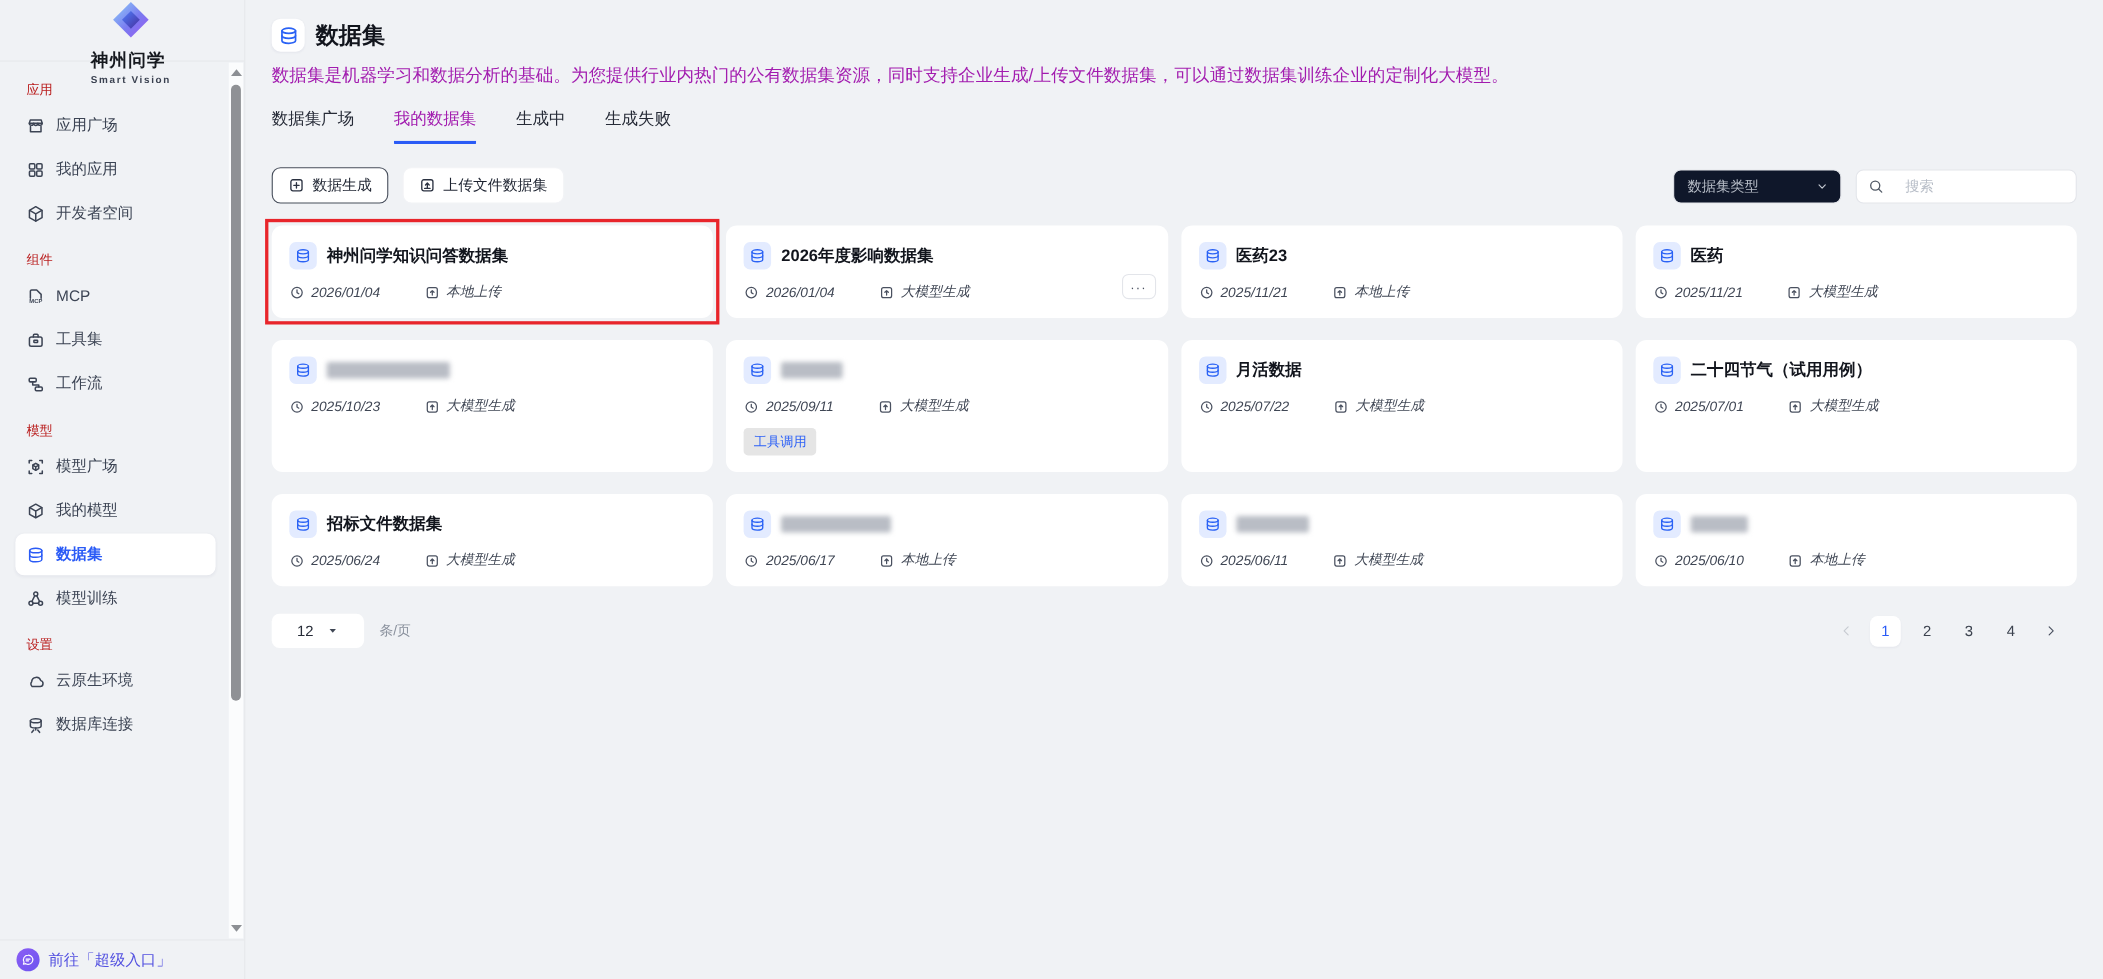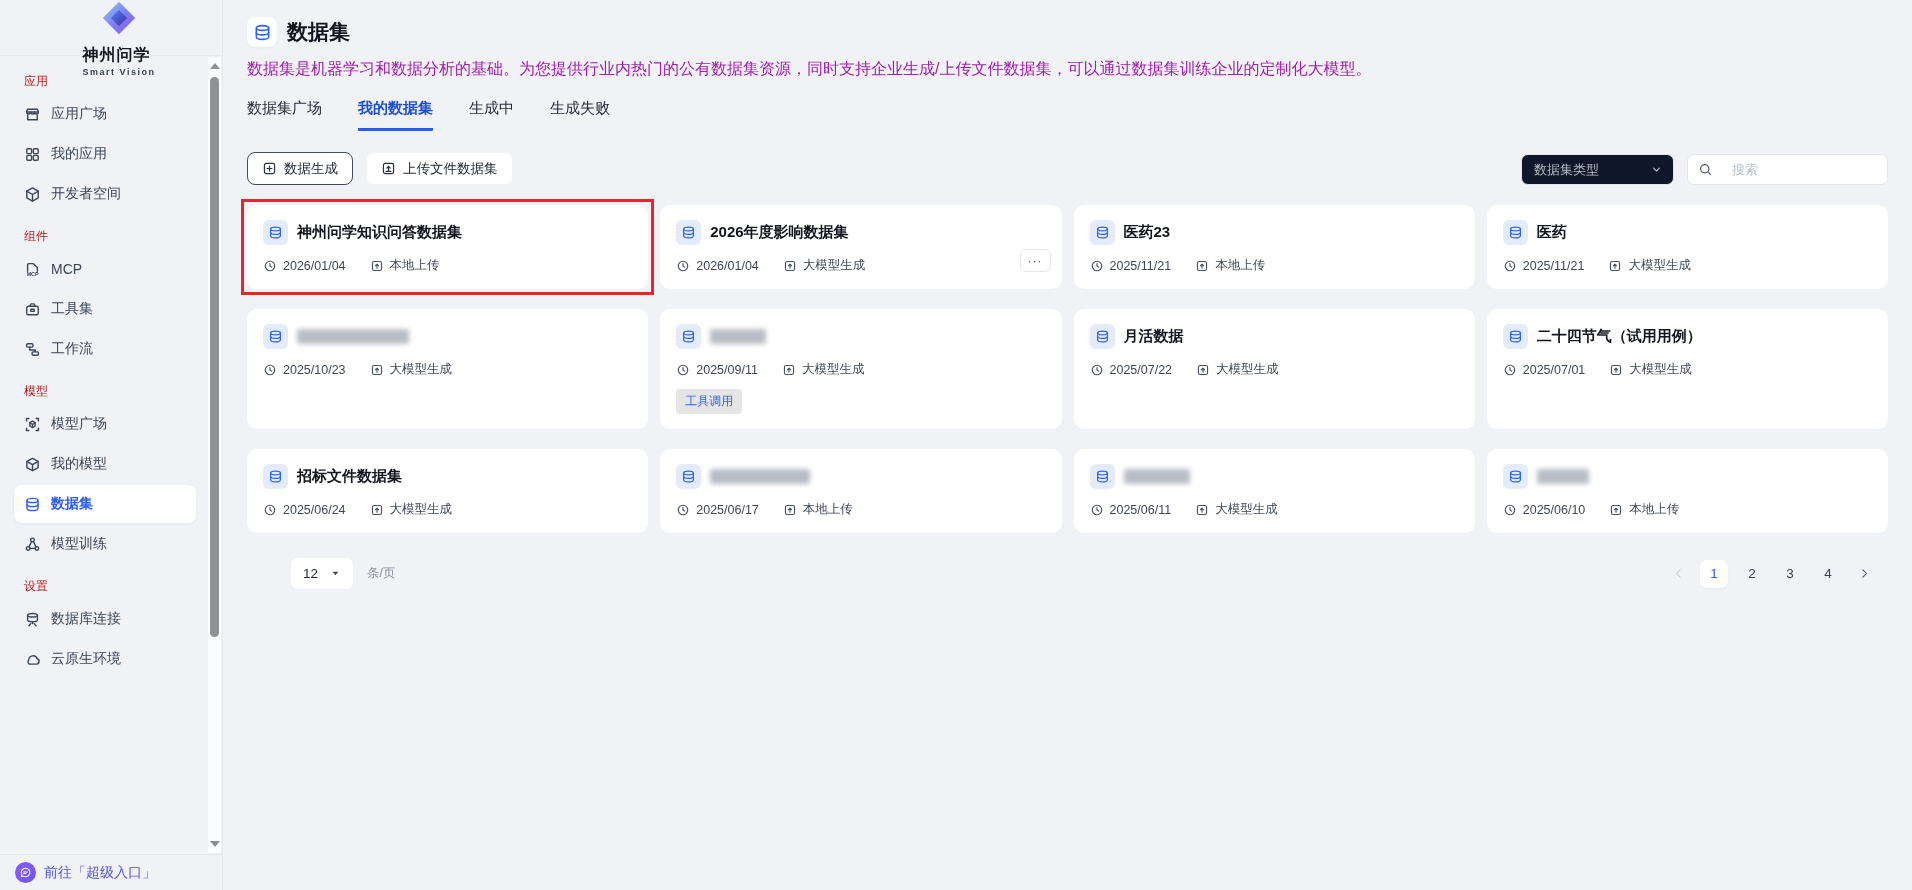--- a/index.html
+++ b/index.html
@@ -32,21 +32,21 @@
 
   
   .main { flex:1; padding:17px 24px 0 24px; position:relative; }
   .title-row { display:flex; align-items:center; gap:10px; }
   .title-icon { width:30px; height:30px; background:#ffffff; border-radius:8px; display:inline-flex; align-items:center; justify-content:center; color:#2a62f5; box-shadow:0 1px 2px rgba(30,40,90,.05); }
   .title-icon svg { width:19px; height:19px; }
   .title-row h1 { font-size:21px; font-weight:bold; color:#12151d; }
   .desc { margin-top:12px; font-size:16px; color:#a21caf; }
   .tabs { margin-top:19px; display:flex; gap:36px; }
   .tab { font-size:15px; color:#272c38; font-weight:500; padding-bottom:10px; border-bottom:3px solid transparent; cursor:pointer; }
-  .tab.active { color:#1d4ed8; font-weight:bold; border-bottom-color:#2a5bf6; border-radius:1px; }
+  .tab.active { color:#a21caf; font-weight:normal; border-bottom-color:#2a5bf6; border-radius:1px; }
   .toolbar { margin-top:21px; display:flex; justify-content:space-between; align-items:flex-end; }
   .toolbar-left { display:flex; gap:13px; }
   .btn { display:inline-flex; align-items:center; gap:7px; background:#fff; border:1px solid #f2f3f6; border-radius:8px; padding:0 14px; height:33px; font-size:13.5px; color:#1d2330; font-family:inherit; cursor:pointer; }
   .btn .icon { width:15px; height:15px; display:inline-flex; color:#2a3140; }
   .btn-outline { border:1.4px solid #474e5b; }
   .toolbar-right { display:flex; gap:13px; }
   .select { width:153px; height:31px; background:#0f172a; border:1px solid #e3e5ea; border-radius:7px; display:flex; align-items:center; justify-content:space-between; padding:0 10px 0 12px; cursor:pointer; }
   .select .ph { font-size:13px; color:#b7bdc7; }
   .select .icon { width:13px; height:13px; color:#c3c8d0; display:inline-flex; }
   .search { width:201px; height:31px; background:#fff; border:1px solid #e3e5ea; border-radius:7px; display:flex; align-items:center; padding:0 10px; gap:19px; }
@@ -56,30 +56,30 @@
 
   
   .grid { margin-top:20px; display:grid; grid-template-columns:repeat(4,1fr); gap:20px 12px; }
   .card { background:#fff; border-radius:10px; padding:15px 16px; position:relative; cursor:pointer; }
   .red-box { position:absolute; inset:-6px; border:3px solid #e8252b; pointer-events:none; z-index:2; }
   .card-title-row { display:flex; align-items:center; gap:9px; }
   .card-icon { width:25px; height:25px; background:#e3ebff; border-radius:6px; display:inline-flex; align-items:center; justify-content:center; color:#2a62f5; flex-shrink:0; }
   .card-icon svg { width:15px; height:15px; }
   .card-title { font-size:15px; font-weight:bold; color:#12151d; white-space:nowrap; overflow:hidden; }
   .redacted { height:15px; border-radius:2px; background:#b9bdc5; filter:blur(2.5px); }
-  .card-meta { margin-top:12px; display:flex; gap:24px; font-size:12.5px; color:#3f4654; }
+  .card-meta { margin-top:12px; display:flex; gap:40px; font-size:12.5px; color:#3f4654;font-style:italic; }
   .meta-item { display:inline-flex; align-items:center; gap:6px; }
   .meta-icon { width:14px; height:14px; display:inline-flex; color:#4a5160; flex-shrink:0; }
   .card-tag { margin-top:11px; display:inline-block; background:#e5e5e5; color:#2e62f6; font-size:12px; padding:4px 9px; border-radius:4px; }
   .more-btn { position:absolute; right:11px; bottom:17px; width:31px; height:23px; background:#fff; border:1px solid #e3e5ea; border-radius:6px; display:flex; align-items:center; justify-content:center; font-size:12px; color:#4a5160; letter-spacing:1px; cursor:pointer; }
 
   
   .pager { margin-top:25px; display:flex; justify-content:space-between; align-items:center; padding-right:12px; }
   .pager-left { display:flex; align-items:center; gap:14px; }
-  .pagesize { background:#fff; border-radius:7px; height:31px; padding:0 12px; display:inline-flex; align-items:center; gap:12px; font-size:13.5px; color:#272c38; cursor:pointer;margin-left:44px; }
+  .pagesize { background:#fff; border-radius:7px; height:31px; padding:0 23px; display:inline-flex; align-items:center; gap:12px; font-size:13.5px; color:#272c38; cursor:pointer; }
   .pagesize .caret { width:11px; height:11px; display:inline-flex; color:#3f4654; }
   .per-page { font-size:12.5px; color:#8a919d; }
   .pager-right { display:flex; align-items:center; gap:10px; }
   .pg { width:28px; height:28px; display:inline-flex; align-items:center; justify-content:center; font-size:13.5px; color:#3c434f; border-radius:7px; cursor:pointer; }
   .pg.current { background:#fff; color:#2a5bf6; box-shadow:0 1px 2px rgba(30,40,90,.05); }
   .pg-nav { width:24px; height:24px; display:inline-flex; align-items:center; justify-content:center; color:#4a5160; cursor:pointer; }
   .pg-nav .icon { width:13px; height:13px; display:inline-flex; }
   .pg-nav.disabled { color:#c7cbd1; cursor:default; }
 </style>
 </head>
@@ -219,34 +219,34 @@
               </svg>
             </span>
             <span>模型训练</span>
           </div>
         </div>
         <div class="sb-section">
           <div class="sb-label">设置</div>
           <div class="sb-item">
             <span class="icon">
               <svg viewBox="0 0 16 16" fill="none" stroke="currentColor" stroke-width="1.3" stroke-linecap="round" stroke-linejoin="round">
+                <path d="M5 12.4h6.8a2.6 2.6 0 0 0 .5-5.1 4 4 0 0 0-7.8.9A2.9 2.9 0 0 0 5 12.4z"></path>
+              </svg>
+            </span>
+            <span>云原生环境</span>
+          </div>
+          <div class="sb-item">
+            <span class="icon">
+              <svg viewBox="0 0 16 16" fill="none" stroke="currentColor" stroke-width="1.3" stroke-linecap="round" stroke-linejoin="round">
                 <ellipse cx="8" cy="4" rx="4.6" ry="1.7"></ellipse>
                 <path d="M3.4 4v4.4c0 .9 2 1.7 4.6 1.7s4.6-.8 4.6-1.7V4"></path>
                 <path d="M8 10.1v1.8M4.7 13.9l1.6-2M11.3 13.9l-1.6-2"></path>
               </svg>
             </span>
             <span>数据库连接</span>
-          </div>
-          <div class="sb-item">
-            <span class="icon">
-              <svg viewBox="0 0 16 16" fill="none" stroke="currentColor" stroke-width="1.3" stroke-linecap="round" stroke-linejoin="round">
-                <path d="M5 12.4h6.8a2.6 2.6 0 0 0 .5-5.1 4 4 0 0 0-7.8.9A2.9 2.9 0 0 0 5 12.4z"></path>
-              </svg>
-            </span>
-            <span>云原生环境</span>
           </div>
         </div>
       </nav>
 
     <div class="sb-footer">
       <span class="footer-icon">
         <svg viewBox="0 0 16 16" fill="none" stroke="#ffffff" stroke-width="1.3" stroke-linecap="round" stroke-linejoin="round">
           <path d="M8 2.8a5.2 5.2 0 0 0-4.5 7.8L2.8 13l2.6-.6A5.2 5.2 0 1 0 8 2.8z"></path>
           <path d="M5.8 7.3h4.4M5.8 9.2h2.8"></path>
         </svg>

